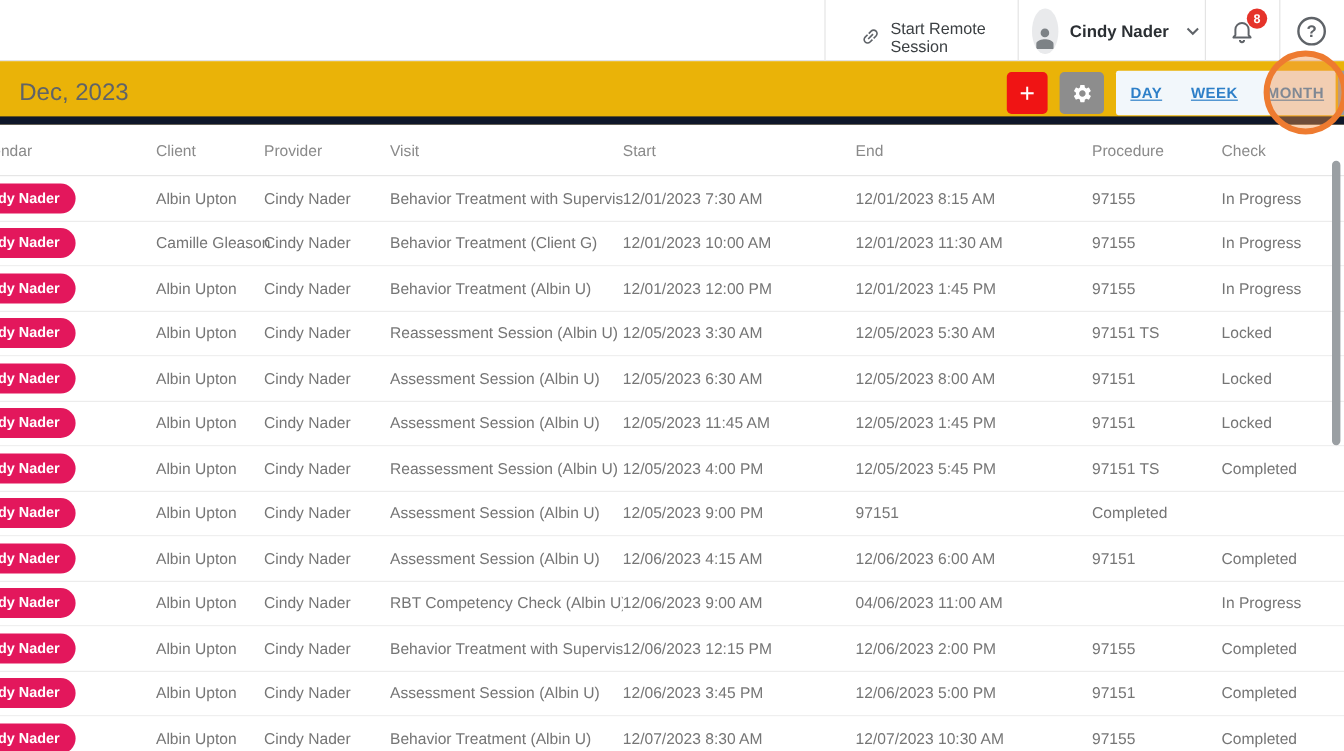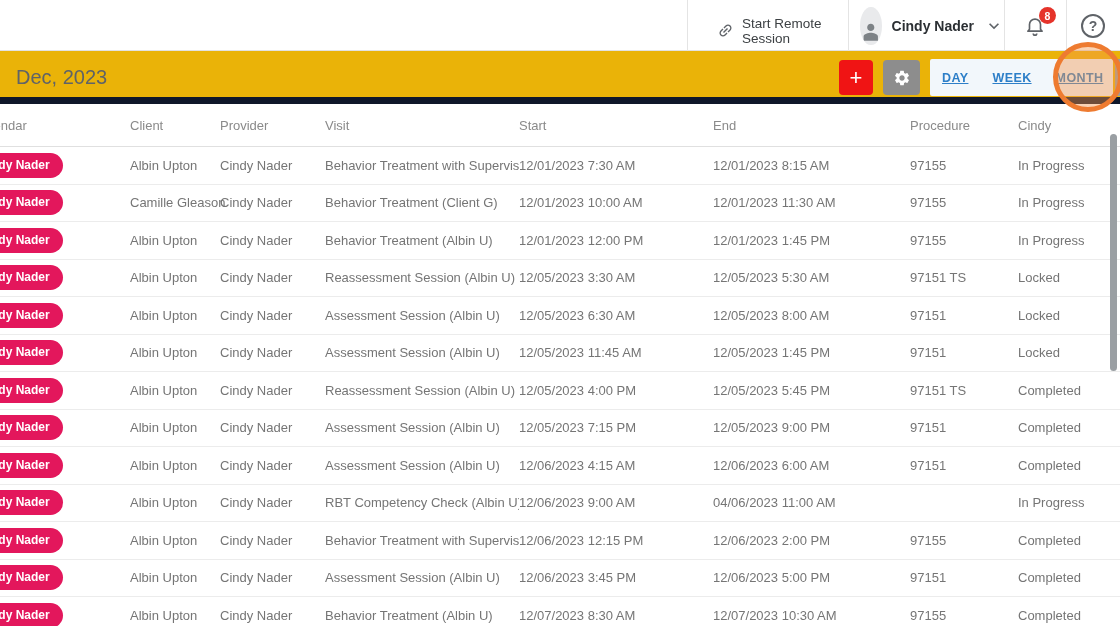--- a/index.html
+++ b/index.html
@@ -150,21 +150,21 @@
   <div class="tablewrap">
     <div class="table-inner">
       <div class="thead">
         <div class="td th-cal">Calendar</div>
         <div class="td">Client</div>
         <div class="td">Provider</div>
         <div class="td">Visit</div>
         <div class="td">Start</div>
         <div class="td">End</div>
         <div class="td">Procedure</div>
-        <div class="td">Cindy</div>
+        <div class="td">Check</div>
       </div>
       <div id="tbody">
     <div class="tr">
       <div class="td td-cal"><span class="pill">Cindy Nader</span></div>
       <div class="td td-client">Albin Upton</div>
       <div class="td td-provider">Cindy Nader</div>
       <div class="td td-visit">Behavior Treatment with Supervision (Albin U)</div>
       <div class="td td-start">12/01/2023 7:30 AM</div>
       <div class="td td-end">12/01/2023 8:15 AM</div>
       <div class="td td-proc">97155</div>
@@ -235,21 +235,20 @@
       <div class="td td-end">12/05/2023 5:45 PM</div>
       <div class="td td-proc">97151 TS</div>
       <div class="td td-status">Completed</div>
     </div>
 
     <div class="tr">
       <div class="td td-cal"><span class="pill">Cindy Nader</span></div>
       <div class="td td-client">Albin Upton</div>
       <div class="td td-provider">Cindy Nader</div>
       <div class="td td-visit">Assessment Session (Albin U)</div>
-      <div class="td td-start">12/05/2023 7:15 PM</div>
       <div class="td td-end">12/05/2023 9:00 PM</div>
       <div class="td td-proc">97151</div>
       <div class="td td-status">Completed</div>
     </div>
 
     <div class="tr">
       <div class="td td-cal"><span class="pill">Cindy Nader</span></div>
       <div class="td td-client">Albin Upton</div>
       <div class="td td-provider">Cindy Nader</div>
       <div class="td td-visit">Assessment Session (Albin U)</div>

